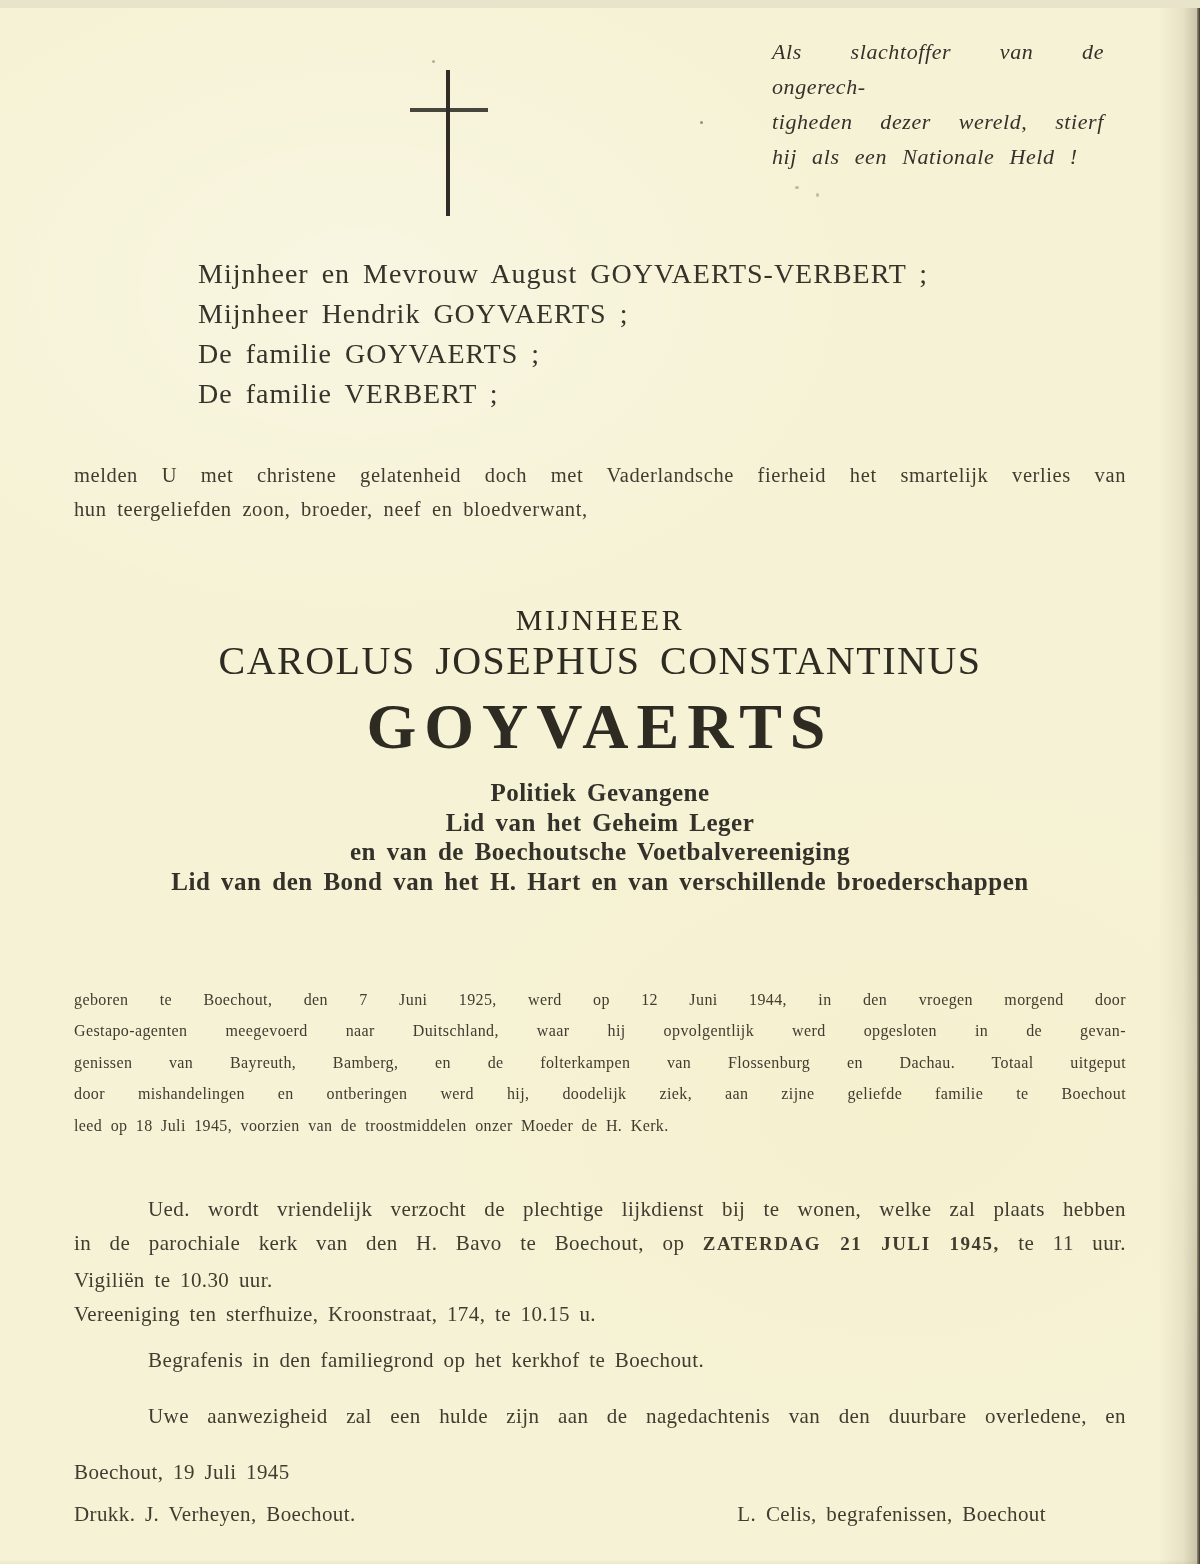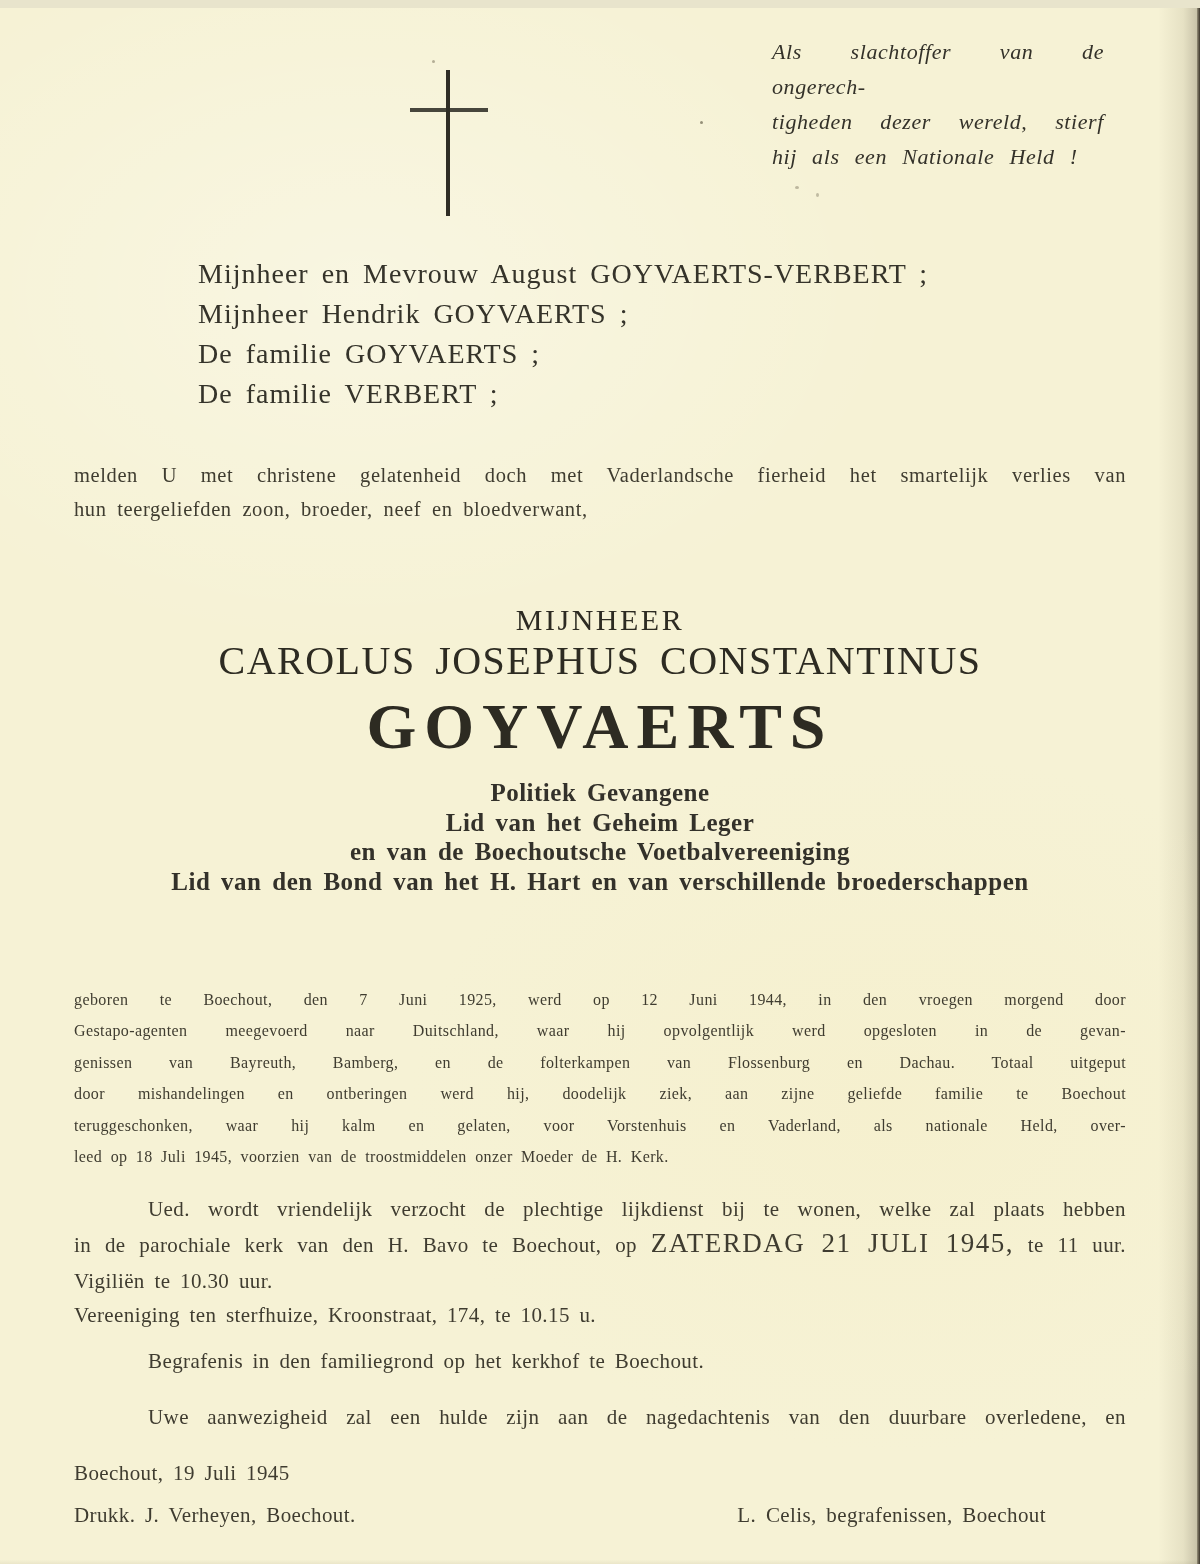--- a/index.html
+++ b/index.html
@@ -71,21 +71,21 @@
     position:absolute;left:74px;top:976px;width:1052px;
     font-size:16px;line-height:31.4px;letter-spacing:0.4px;word-spacing:4px;
   }
 
   
   .service{
     position:absolute;left:74px;top:1184px;width:1052px;
     font-size:21px;line-height:34px;letter-spacing:0.4px;word-spacing:4px;
   }
   .indent{text-indent:74px;}
-  .big-date{font-size:27px;letter-spacing:1.5px;}
+  .big-date{font-size:19px;letter-spacing:1.5px;font-weight:bold;}
   .mt2{margin-top:2px;}
   .mt12{margin-top:12px;}
   .mt22{margin-top:22px;}
   .footer-row{display:flex;justify-content:space-between;margin-top:8px;}
   .footer-row .right{margin-right:80px;}
   .addr{text-indent:74px;line-height:33px;}
 
   
   .speck{position:absolute;border-radius:50%;background:rgba(70,62,42,0.55);}
   .speck.s1{left:700px;top:113px;width:3px;height:3px;}
@@ -135,21 +135,20 @@
     <div>Lid van het Geheim Leger</div>
     <div>en van de Boechoutsche Voetbalvereeniging</div>
     <div>Lid van den Bond van het H. Hart en van verschillende broederschappen</div>
   </div>
 
   <div class="biography">
     <div class="justify">geboren te Boechout, den 7 Juni 1925, werd op 12 Juni 1944, in den vroegen morgend door</div>
     <div class="justify">Gestapo-agenten meegevoerd naar Duitschland, waar hij opvolgentlijk werd opgesloten in de gevan-</div>
     <div class="justify">genissen van Bayreuth, Bamberg, en de folterkampen van Flossenburg en Dachau. Totaal uitgeput</div>
     <div class="justify">door mishandelingen en ontberingen werd hij, doodelijk ziek, aan zijne geliefde familie te Boechout</div>
-    <div class="justify">teruggeschonken, waar hij kalm en gelaten, voor Vorstenhuis en Vaderland, als nationale Held, over-</div>
     <div>leed op 18 Juli 1945, voorzien van de troostmiddelen onzer Moeder de H. Kerk.</div>
   </div>
 
   <div class="service">
     <div class="indent justify">Ued. wordt vriendelijk verzocht de plechtige lijkdienst bij te wonen, welke zal plaats hebben</div>
     <div class="justify"><span>in de parochiale kerk van den H. Bavo te Boechout, op </span><span class="big-date">ZATERDAG 21 JULI 1945,</span><span> te 11 uur.</span></div>
     <div class="mt2">Vigiliën te 10.30 uur.</div>
     <div>Vereeniging ten sterfhuize, Kroonstraat, 174, te 10.15 u.</div>
     <div class="indent mt12">Begrafenis in den familiegrond op het kerkhof te Boechout.</div>
 

